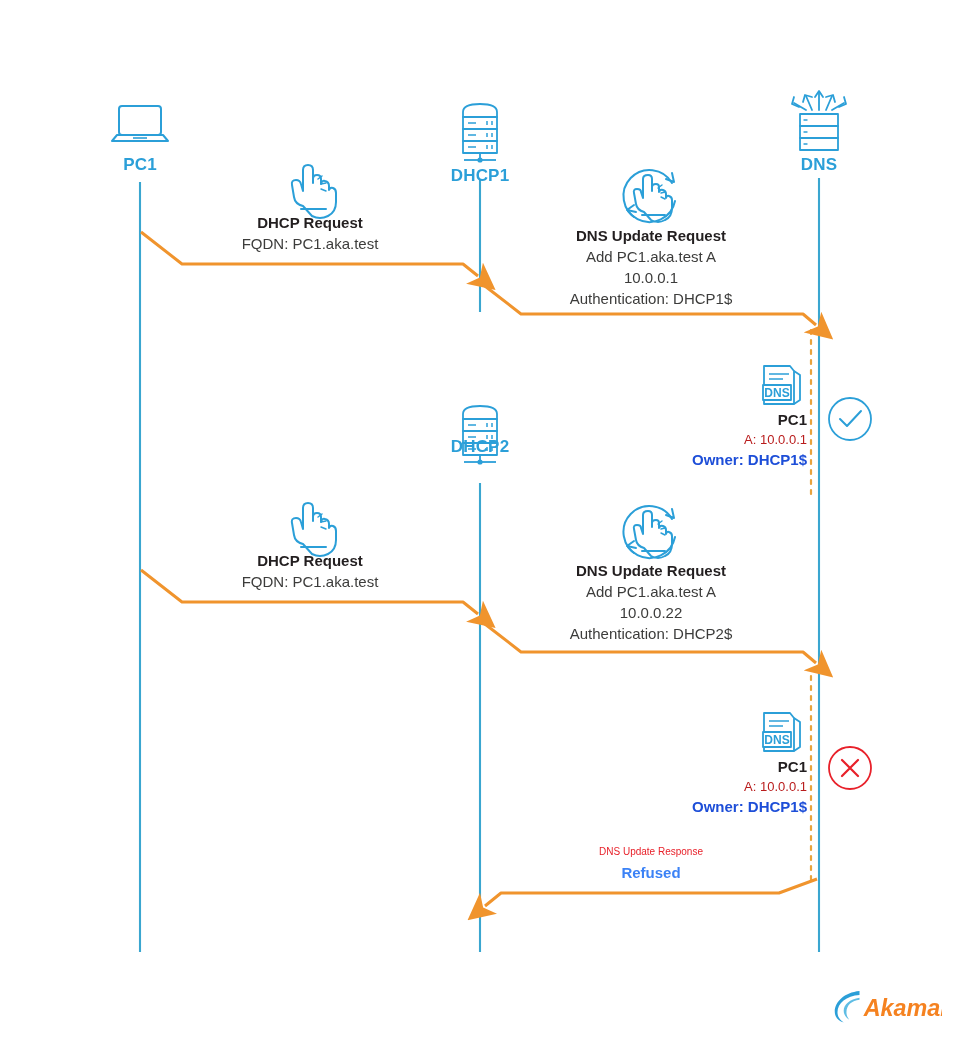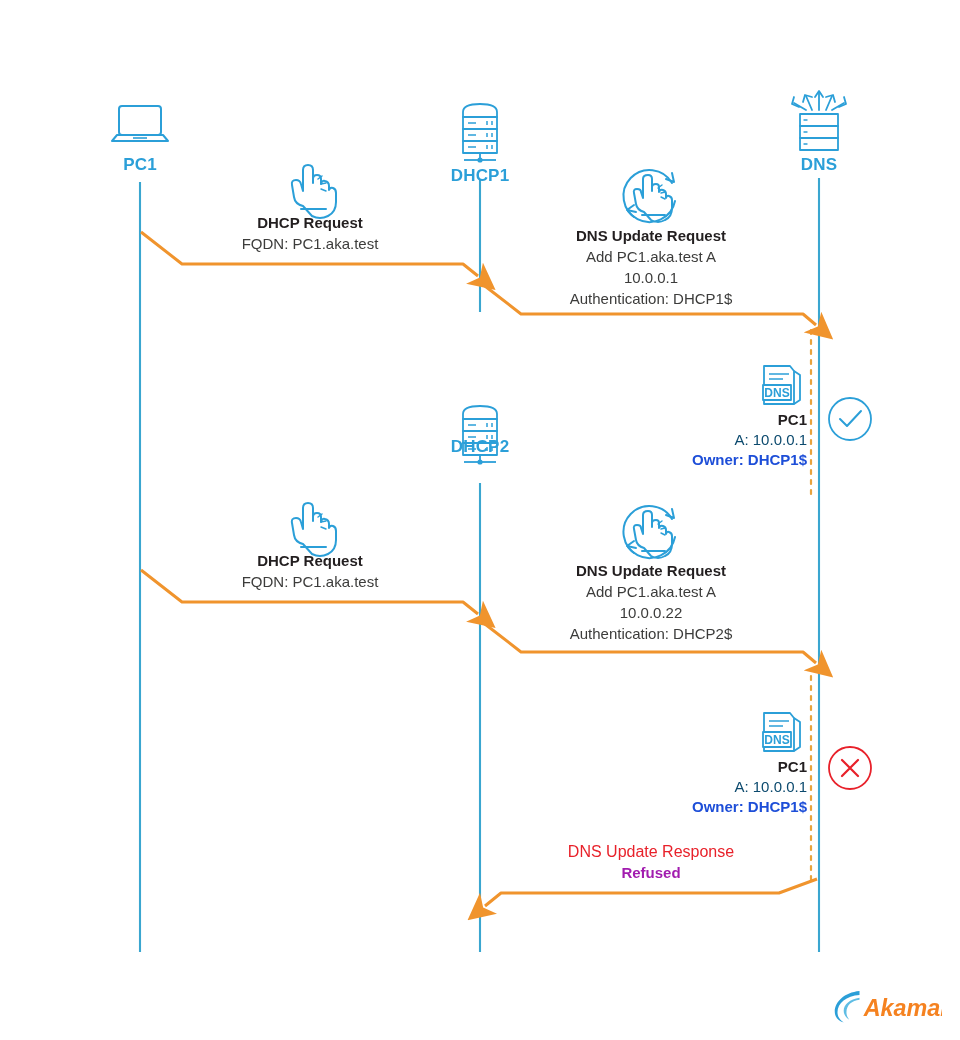--- a/index.html
+++ b/index.html
@@ -58,48 +58,48 @@
     text-align: right;
     white-space: nowrap;
   }
   .rec-name {
     font-size: 15px;
     font-weight: 700;
     line-height: 20px;
     color: #231f20;
   }
   .rec-a {
-    font-size: 15px;
+    font-size: 13px;
     font-weight: 400;
     line-height: 20px;
-    color: #0c4a6e;
+    color: #b91c1c;
   }
   .rec-owner {
     font-size: 15px;
     font-weight: 700;
     line-height: 20px;
     color: #1d4ed8;
   }
   .resp-block {
     position: absolute;
     text-align: center;
     white-space: nowrap;
     transform: translateX(-50%);
   }
   .resp-title {
-    font-size: 16px;
+    font-size: 10px;
     font-weight: 400;
     line-height: 21px;
     color: #e8212a;
   }
   .resp-status {
     font-size: 15px;
     font-weight: 700;
     line-height: 21px;
-    color: #a21caf;
+    color: #3b82f6;
   }
   .logo-wrap {
     position: absolute;
     right: 18px;
     bottom: 14px;
     width: 110px;
     height: 40px;
   }
 </style>
 </head>

